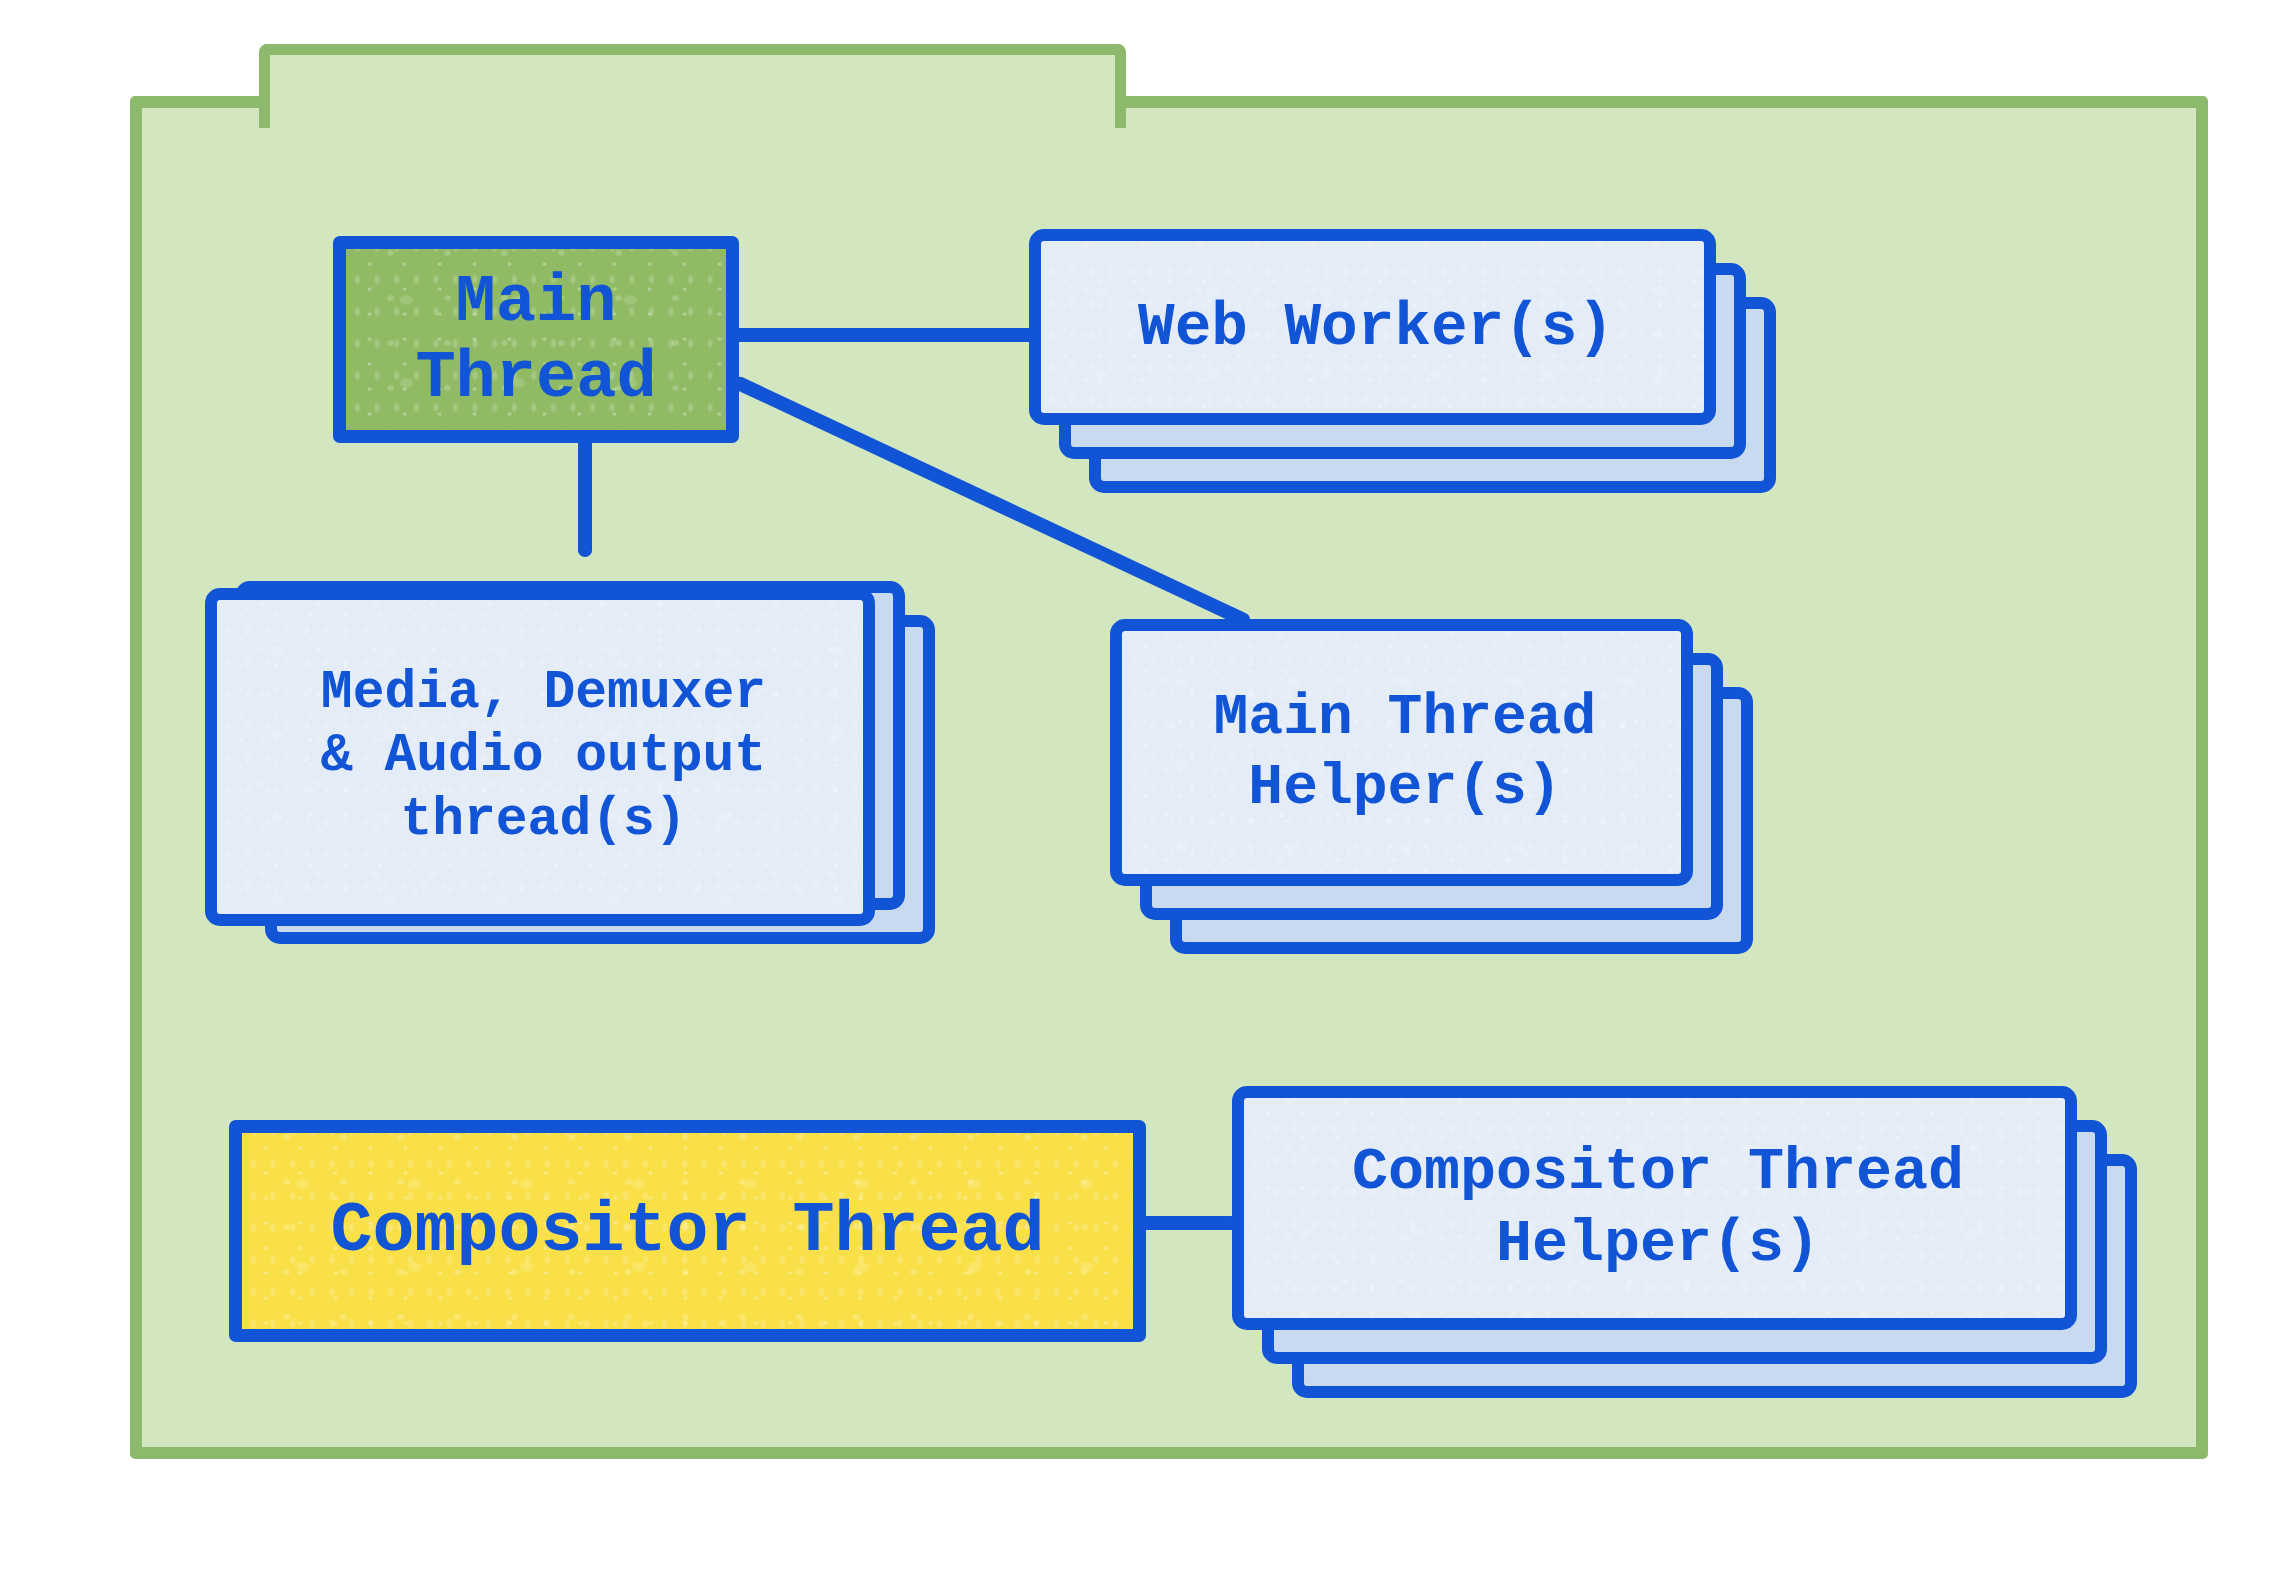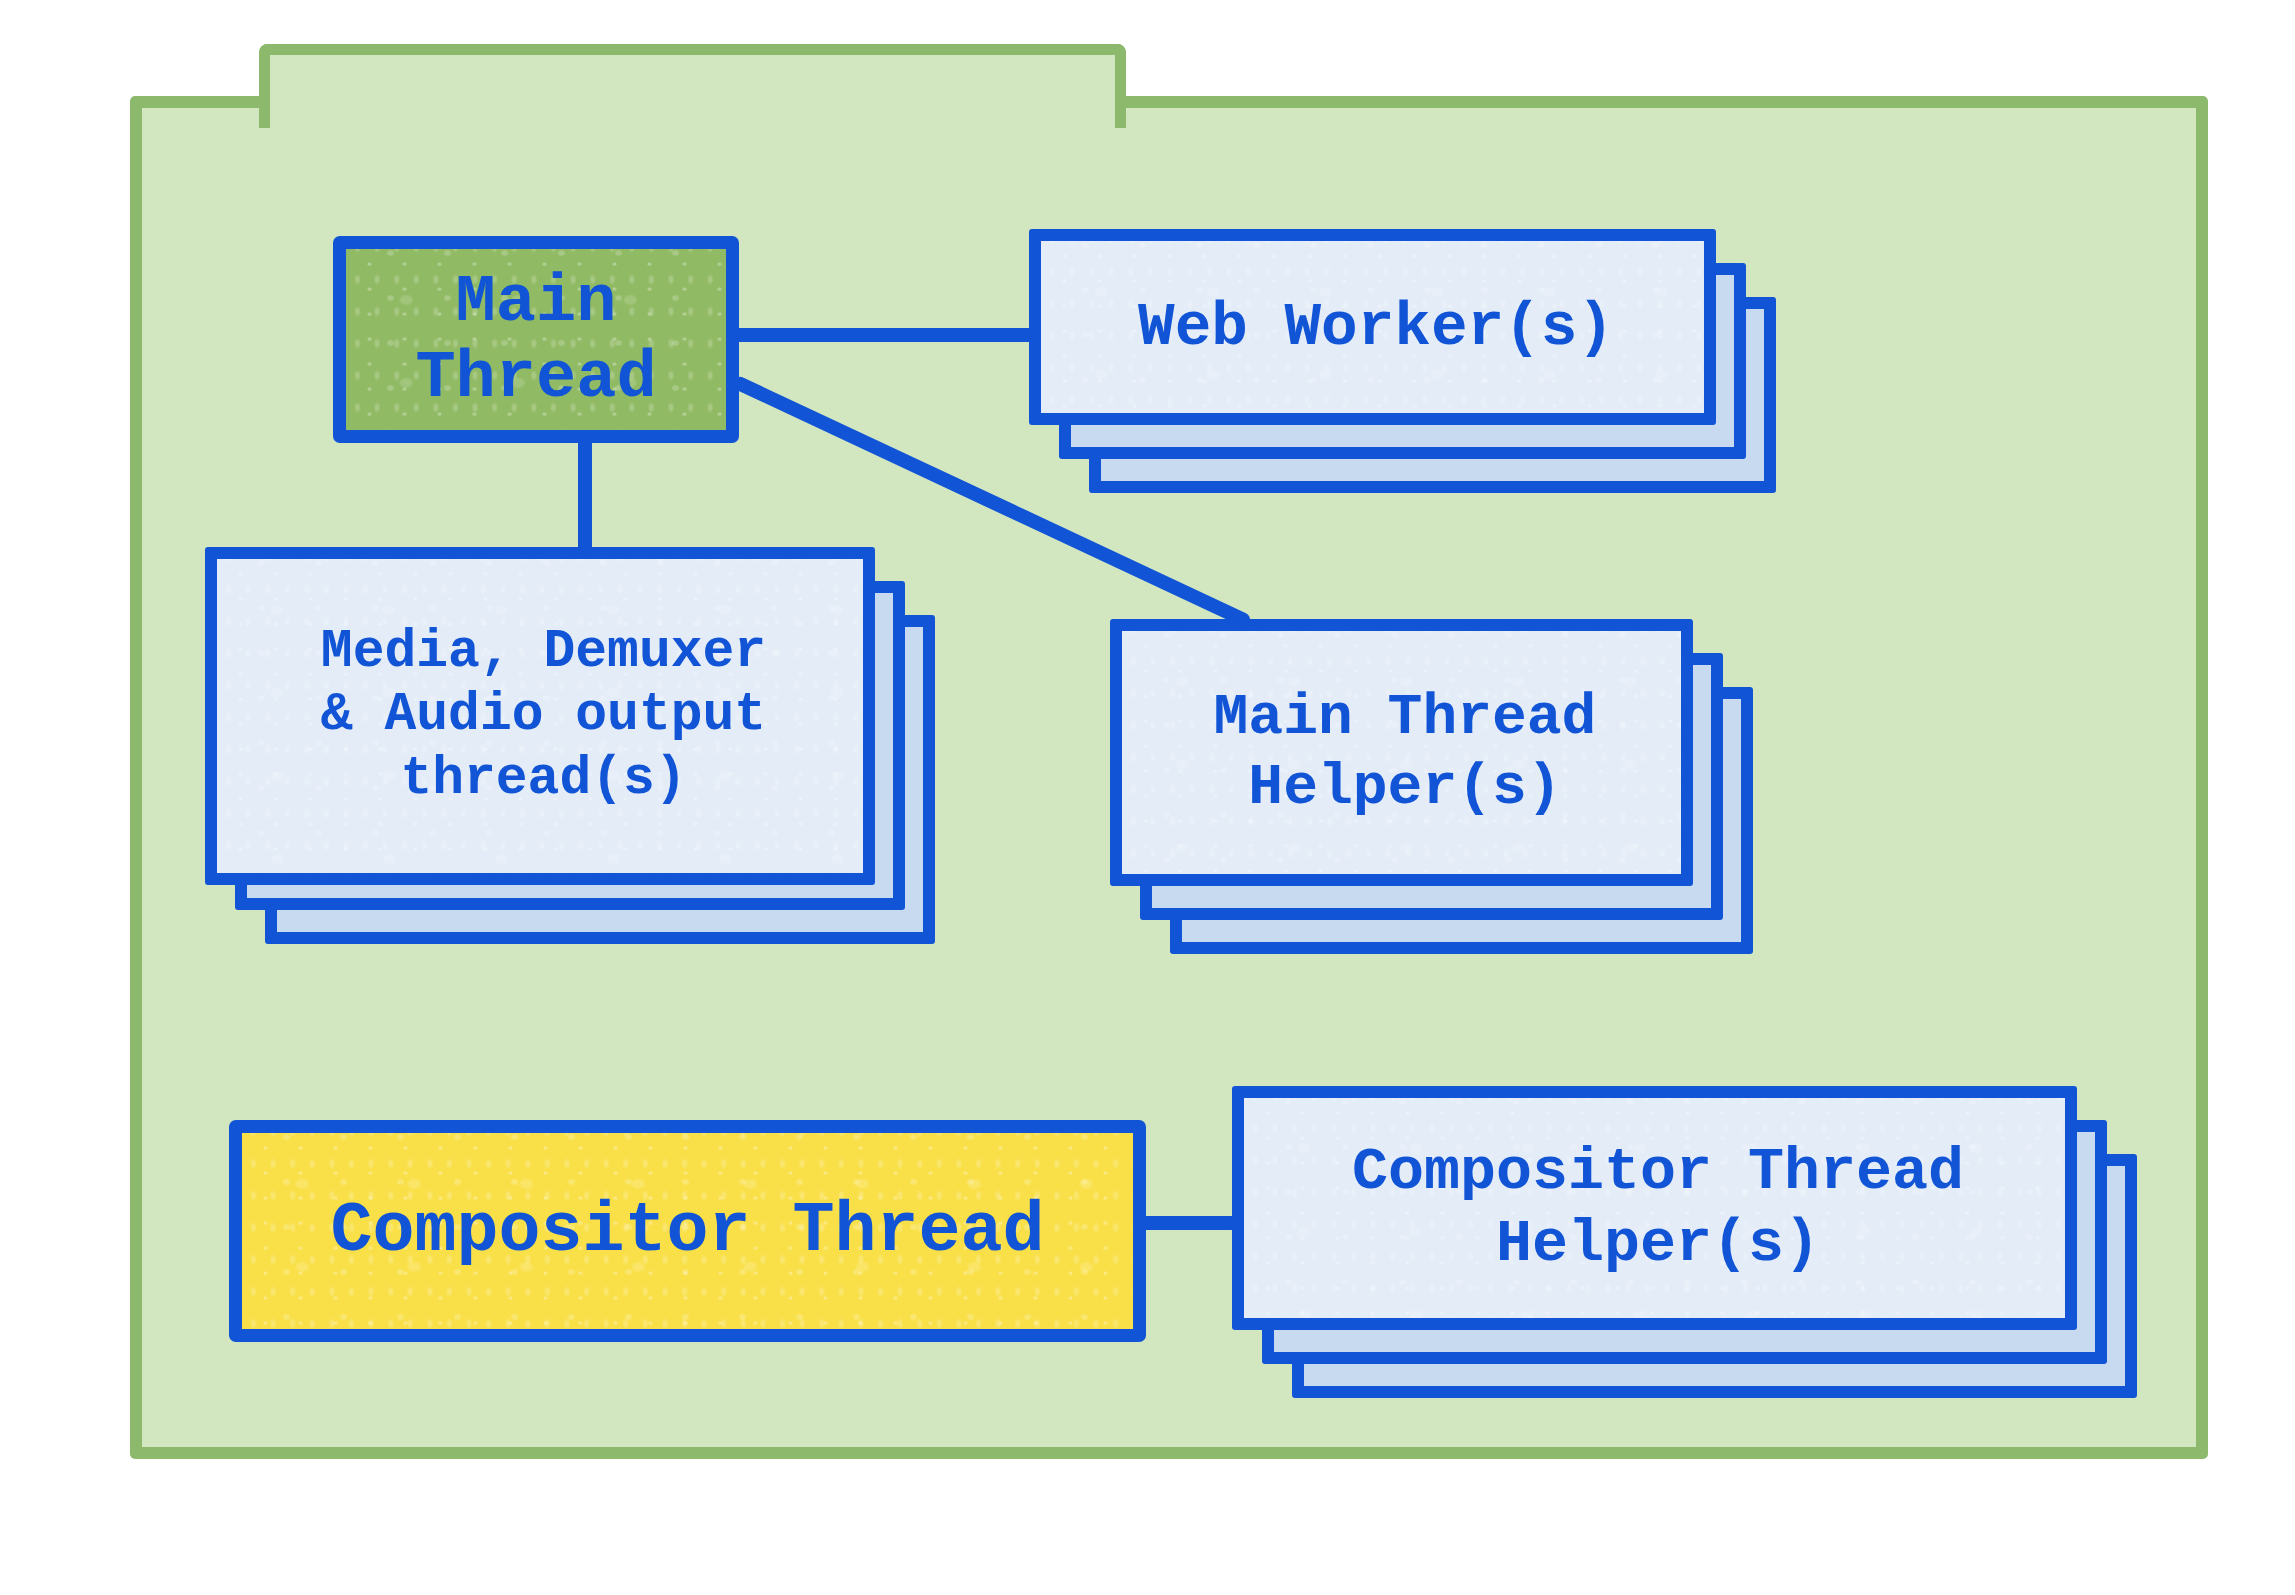--- a/index.html
+++ b/index.html
@@ -34,21 +34,21 @@
   
   .node{position:absolute;box-sizing:border-box;border:13px solid #1154d6;border-radius:6.8px;
       display:flex;align-items:center;justify-content:center;text-align:center;
       color:#1154d6;font-weight:bold;z-index:6;white-space:pre-line;}
   .green-node{background-color:#90ba63;}
   .yellow-node{background-color:#f9e049;}
 
   
   .stack{position:absolute;z-index:6;}
   .stack .layer,.stack .card{position:absolute;box-sizing:border-box;
-      border:12px solid #1154d6;border-radius:3px;padding-left:7px;}
+      border:12px solid #1154d6;border-radius:15px;padding-left:7px;}
   .stack .layer{background-color:#c8daf0;}
   .stack .l1{left:30px;top:34px;}
   .stack .l2{left:60px;top:68px;}
   .stack .card{left:0;top:0;background-color:#e4ecf7;
       display:flex;align-items:center;justify-content:center;text-align:center;
       color:#1154d6;font-weight:bold;white-space:pre-line;}
   .label{white-space:pre-line;font-family:Liberation Mono, monospace;}
 </style>
 </head>
 <body>
@@ -72,21 +72,21 @@
     <div class="layer l2" style="width:687px;height:196px;"></div>
     <div class="layer l1" style="width:687px;height:196px;"></div>
     <div class="card chalk" style="width:687px;height:196px;font-size:61px;">
       <span class="label">Web Worker(s)</span>
     </div>
   </div>
 
   <div class="stack" style="left:205px;top:547px;width:730px;height:397px;">
     <div class="layer l2" style="width:670px;height:329px;"></div>
     <div class="layer l1" style="width:670px;height:329px;"></div>
-    <div class="card chalk" style="width:670px;height:338px;font-size:53px;line-height:1.2;">
+    <div class="card chalk" style="width:670px;height:338px;font-size:53px;line-height:1.2;margin-top:41px;">
       <span class="label">Media, Demuxer
 &amp; Audio output
 thread(s)</span>
     </div>
   </div>
 
   <div class="stack" style="left:1110px;top:619px;width:645px;height:337px;">
     <div class="layer l2" style="width:583px;height:267px;"></div>
     <div class="layer l1" style="width:583px;height:267px;"></div>
     <div class="card chalk" style="width:583px;height:267px;font-size:58px;line-height:1.2;">

